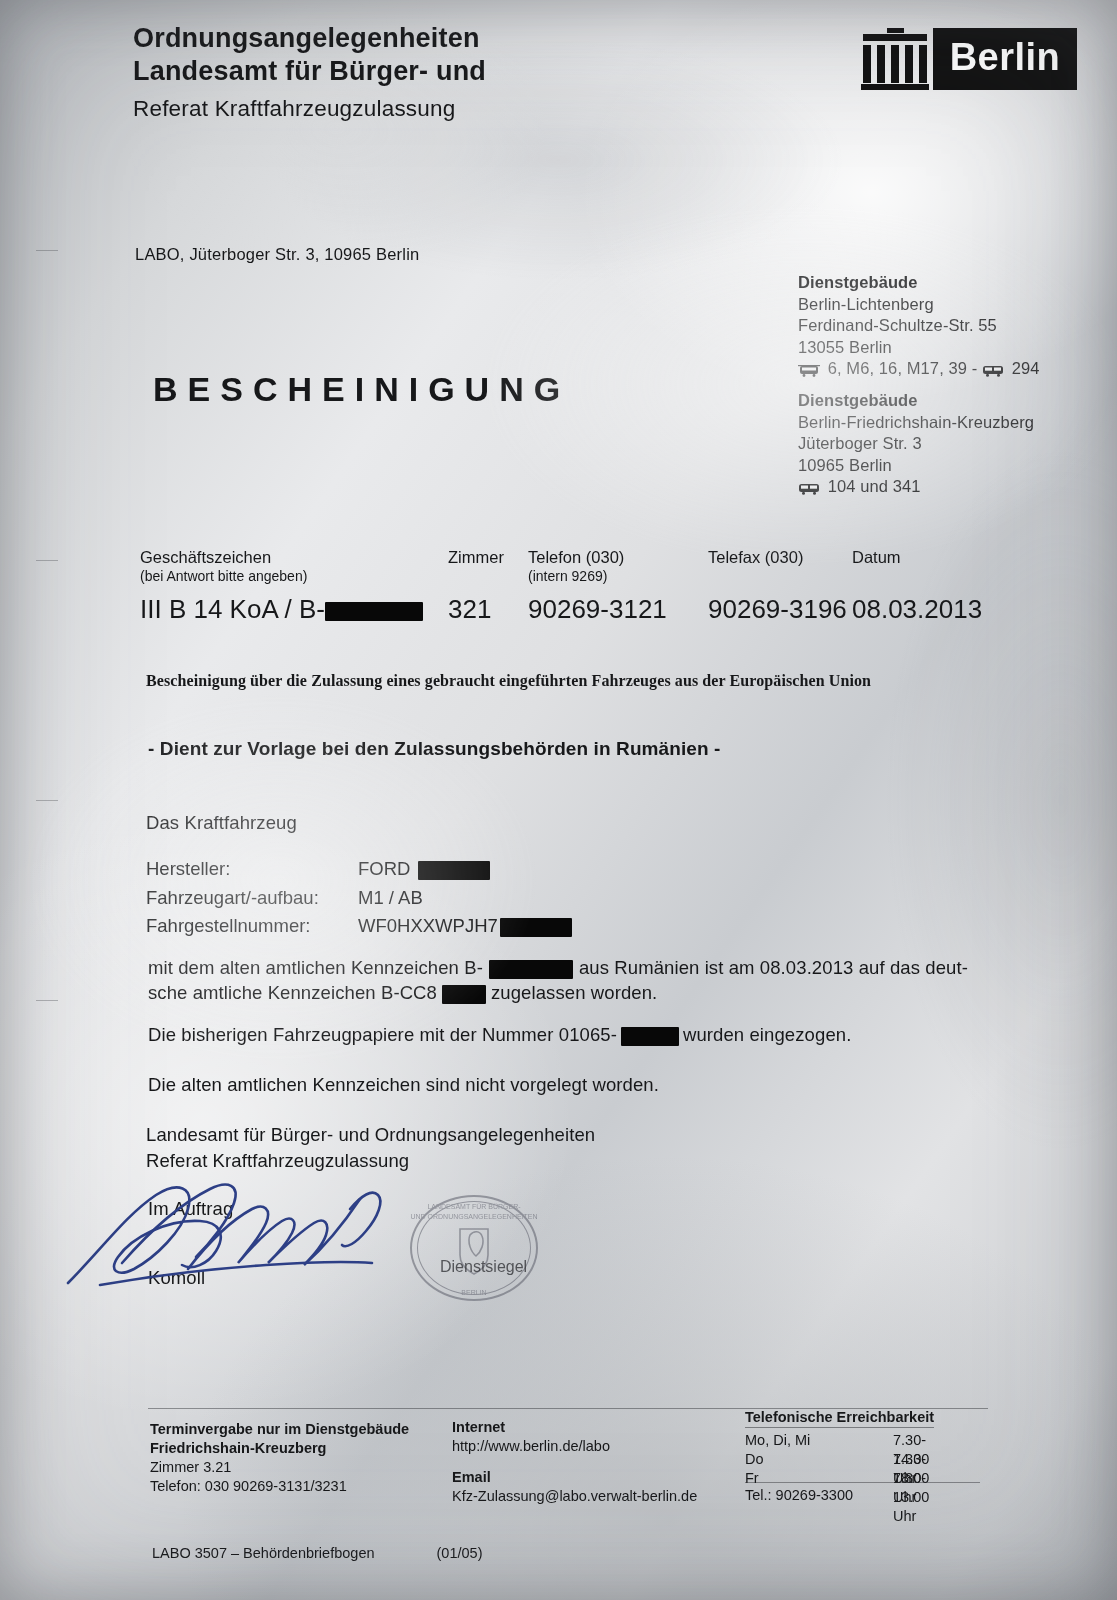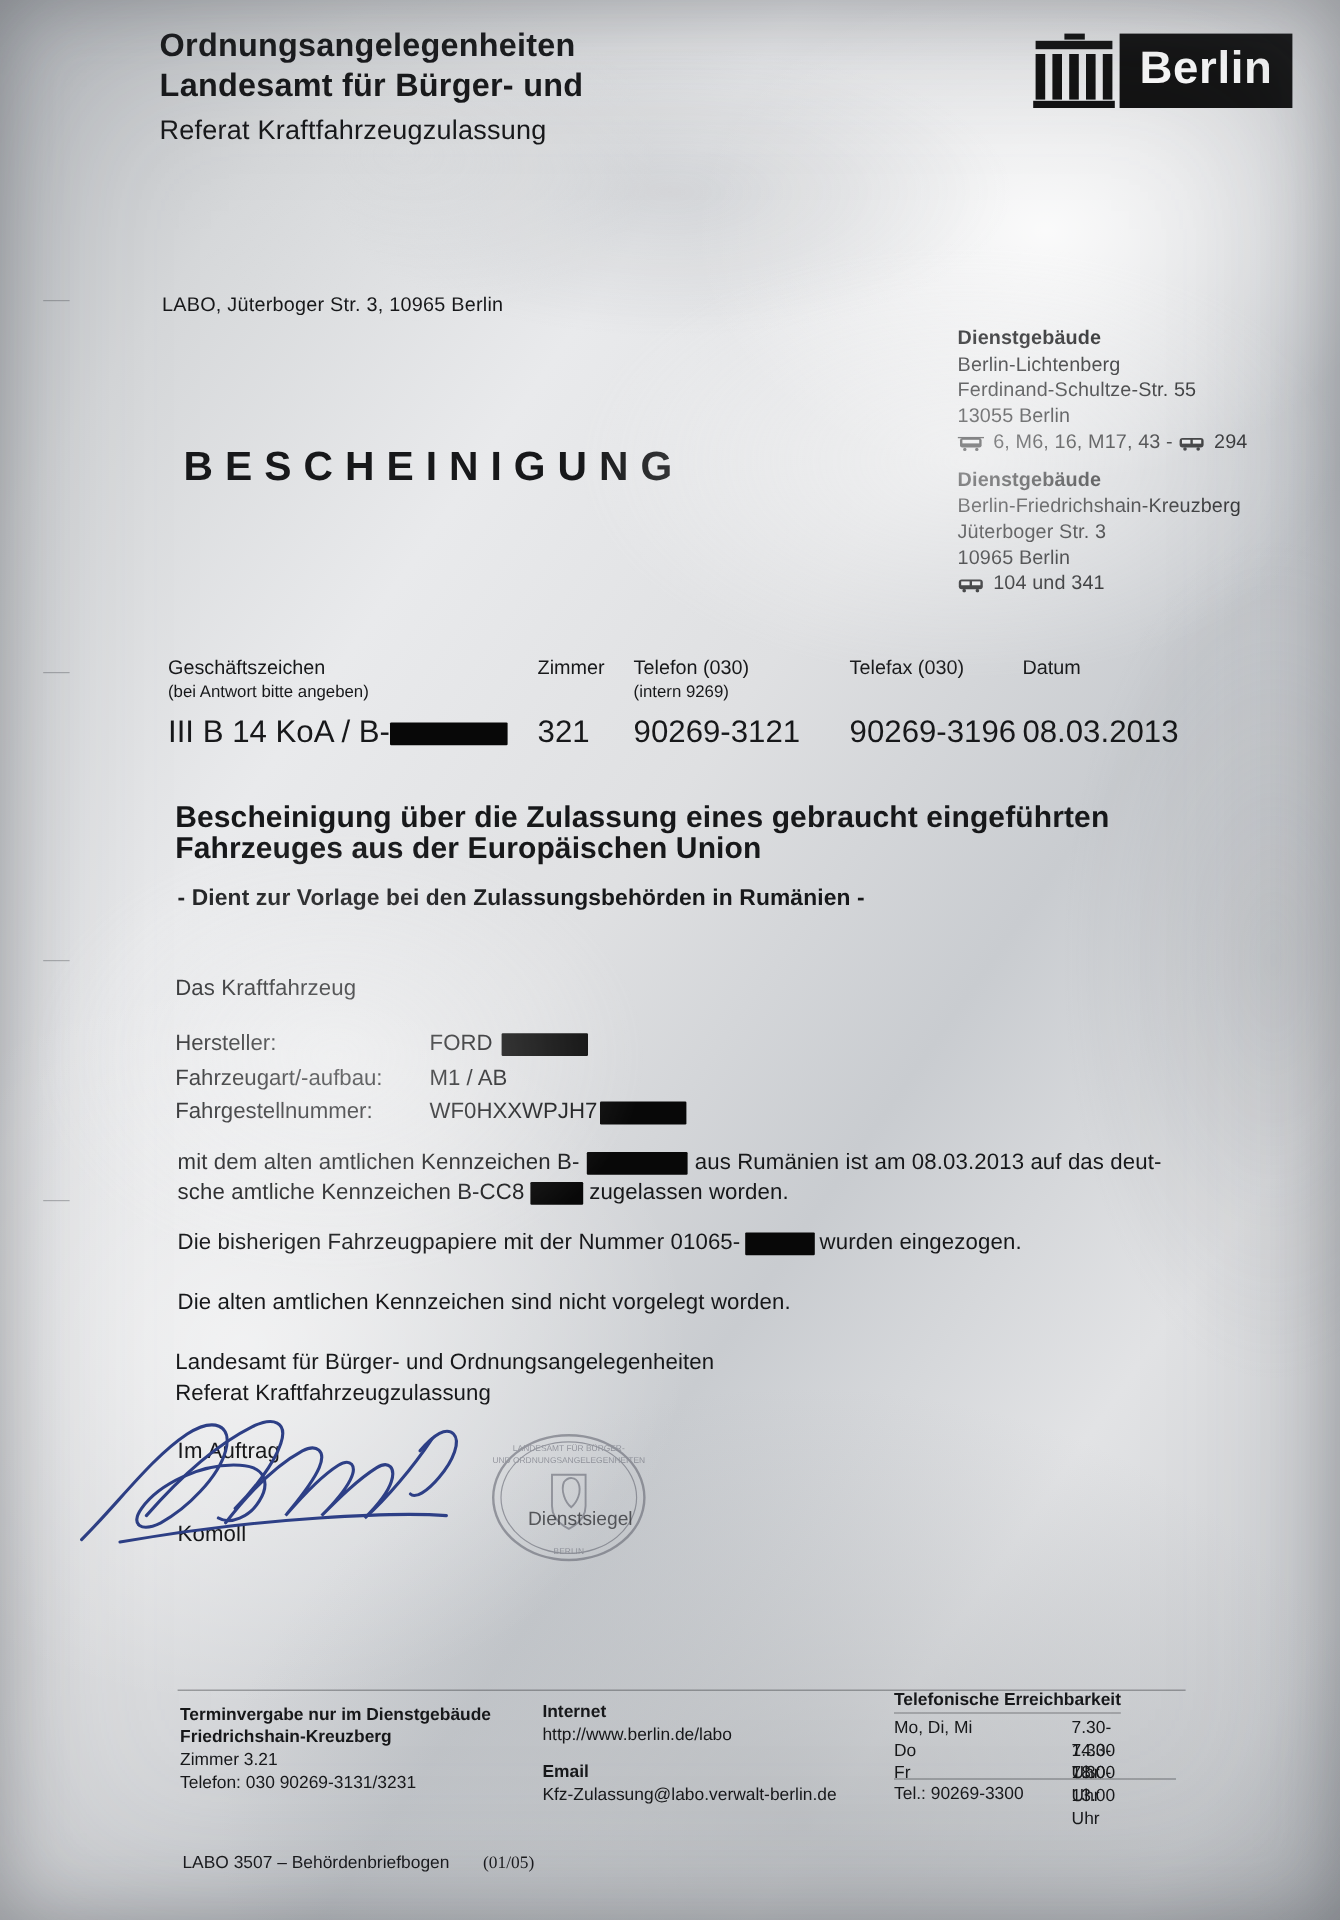--- a/index.html
+++ b/index.html
@@ -165,21 +165,21 @@
   }
 
   
   .para {
     position: absolute;
     font-size: 18.5px;
     line-height: 25px;
     letter-spacing: .1px;
   }
   .bold { font-weight: bold; }
-  .p-subject { left: 146px; top: 668px; width: 830px; font-size: 25px; line-height: 26px; }
+  .p-subject { left: 146px; top: 668px; width: 830px; font-size: 16px; line-height: 26px; font-family: Liberation Serif, serif; }
   .p-note { left: 148px; top: 736px; width: 830px; font-size: 19px; font-weight: bold; }
   .p-das { left: 146px; top: 810px; }
   .spec { position: absolute; left: 146px; top: 855px; font-size: 18.5px; line-height: 28.5px; }
   .spec .lbl-w { display: inline-block; width: 212px; }
   .p-kz { left: 148px; top: 955px; width: 830px; }
   .p-papiere { left: 148px; top: 1022px; width: 830px; }
   .p-alte { left: 148px; top: 1072px; width: 830px; }
   .p-sign-org { left: 146px; top: 1122px; line-height: 26px; }
   .p-auftrag { left: 148px; top: 1196px; }
   .p-komoll { left: 148px; top: 1265px; }
@@ -238,21 +238,21 @@
   .hours .d { position: absolute; left: 0; }
   .hours .t { position: absolute; left: 148px; }
   .foot-rule2 {
     position: absolute; left: 745px; top: 1482px; width: 235px; height: 1px;
     background: rgba(40,42,46,0.45);
   }
   .foot-tel { position: absolute; left: 745px; top: 1487px; font-size: 14.5px; }
   .form-id {
     position: absolute; left: 152px; top: 1545px; font-size: 14.5px;
   }
-  .form-id .ver { margin-left: 28px; font-family: Liberation Serif, serif; }
+  .form-id .ver { margin-left: 62px; }
 
   
   .tick {
     position: absolute;
     left: 36px;
     width: 22px;
     height: 1px;
     background: rgba(70,72,78,0.35);
   }
 </style>
@@ -300,21 +300,21 @@
     <div>
       <span class="tram-icon">
         <svg width="22" height="12" viewBox="0 0 22 12">
             <rect x="2" y="1" width="18" height="8" rx="2" fill="#17181a"></rect>
             <rect x="4" y="2.5" width="14" height="3" fill="#e7e8ea"></rect>
             <circle cx="6" cy="10.5" r="1.4" fill="#17181a"></circle>
             <circle cx="16" cy="10.5" r="1.4" fill="#17181a"></circle>
             <rect x="0" y="0" width="22" height="1.2" fill="#17181a"></rect>
           </svg>
       </span>
-      <span>6, M6, 16, M17, 43 -</span>
+      <span>6, M6, 16, M17, 39 -</span>
       <span class="bus-icon">
         <svg width="22" height="12" viewBox="0 0 22 12">
             <rect x="1" y="1" width="20" height="8" rx="2.5" fill="#17181a"></rect>
             <rect x="3" y="2.5" width="7" height="3.2" fill="#e7e8ea"></rect>
             <rect x="12" y="2.5" width="7" height="3.2" fill="#e7e8ea"></rect>
             <circle cx="5.5" cy="10.2" r="1.5" fill="#17181a"></circle>
             <circle cx="16.5" cy="10.2" r="1.5" fill="#17181a"></circle>
           </svg>
       </span>
       <span>294</span>

